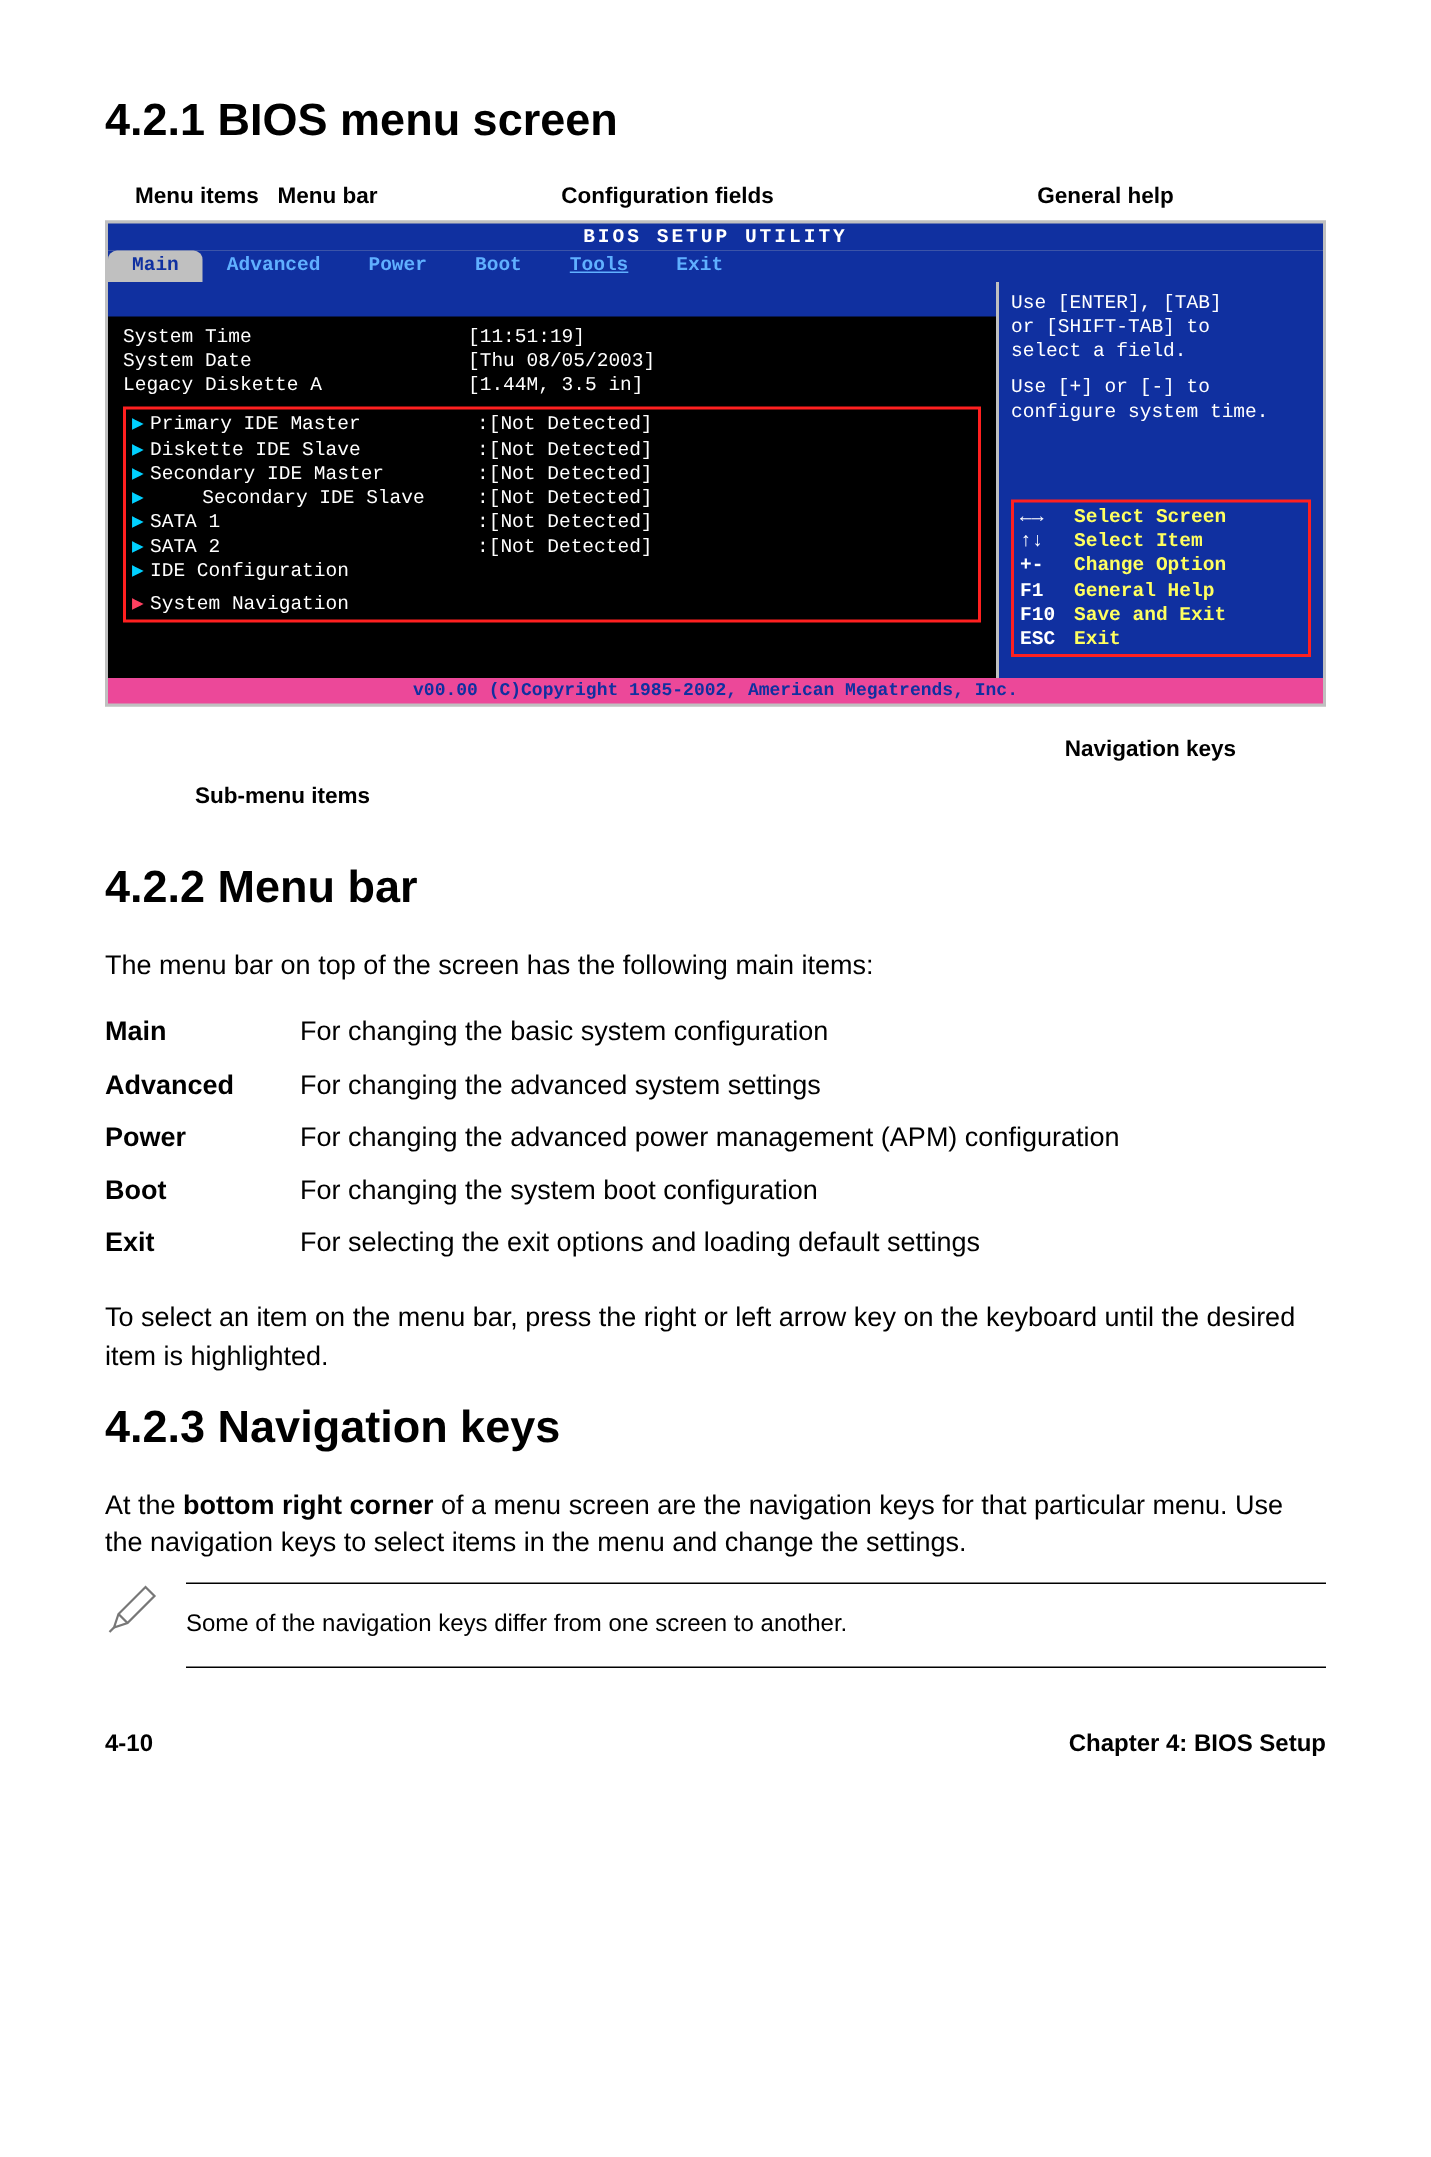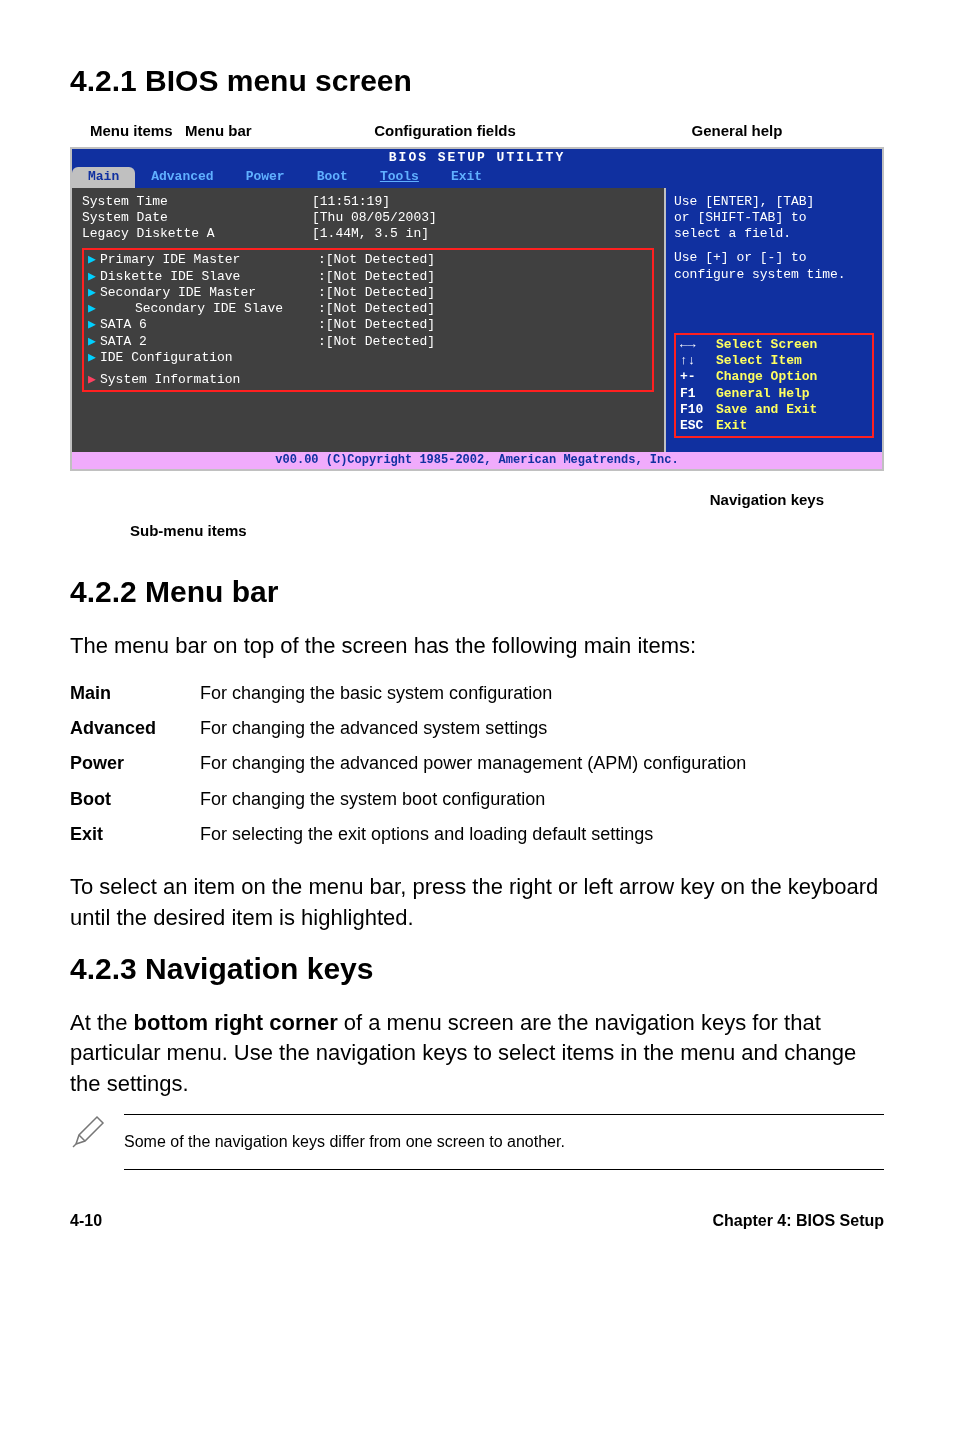--- a/index.html
+++ b/index.html
@@ -59,24 +59,25 @@
     color: #1030a0;
     border-top-left-radius: 6px;
     border-top-right-radius: 6px;
   }
   .bios-body {
     display: flex;
     background: #1030a0;
   }
   .bios-left {
     flex: 1;
-    background: #404040;
+    background: #000000;
     padding: 6px 10px 14px 10px;
     color: #ffffff;
     position: relative;
+    margin-top: 23px;
   }
   .bios-right {
     width: 218px;
     background: #1030a0;
     border-left: 2px solid #c0c0c0;
     padding: 6px 8px 14px 8px;
     color: #ffffff;
     position: relative;
   }
   .row { display:flex; }
@@ -88,38 +89,38 @@
     margin-top: 6px;
   }
   .arrow { color:#00d0ff; display:inline-block; width:12px;}
   .help-keys {
     margin-top: 50px;
     font-weight: bold;
   }
   .help-keys .k { color:#ffffff; display:inline-block; width:36px;}
   .help-keys .d { color:#ffff60; }
   .bios-footer {
-    background:#f0abfc;
+    background:#ec4899;
     color:#1030a0;
     text-align:center;
     font-weight:bold;
     padding:1px 0;
     font-size:12px;
   }
   .labels-bottom {
     display:flex;
     font-size:15px;
     font-weight:bold;
     margin-top:18px;
   }
   .lb1{ width:280px; padding-left:60px;margin-top:31px;}
   .lb2{ flex:1; text-align:right; padding-right:60px;}
 
   
-  p.body-text { font-size: 22px; margin: 8px 0 14px 0; }
+  p.body-text { font-size: 18px; margin: 8px 0 14px 0; }
   table.defs { border-collapse: collapse; font-size:18px; margin-bottom:20px;}
   table.defs td { vertical-align: top; padding: 5px 0;}
   table.defs td.term { font-weight:bold; width:130px;}
 
   
   .note {
     display:flex;
     align-items:flex-start;
     gap:18px;
     margin: 14px 0 40px 0;
@@ -205,38 +206,38 @@
               <span>[Not Detected]</span>
             </div>
           <div class="row">
               <span class="arrow">▶</span>
               <span class="label" style="width:218px;text-align:center;">Secondary IDE Slave</span>
               <span>: </span>
               <span>[Not Detected]</span>
             </div>
           <div class="row">
               <span class="arrow">▶</span>
-              <span class="label" style="width:218px;">SATA 6</span>
+              <span class="label" style="width:218px;">SATA 1</span>
               <span>: </span>
               <span>[Not Detected]</span>
             </div>
           <div class="row">
               <span class="arrow">▶</span>
               <span class="label" style="width:218px;">SATA 2</span>
               <span>: </span>
               <span>[Not Detected]</span>
             </div>
           <div class="row">
               <span class="arrow">▶</span>
               <span class="label" style="width:218px;">IDE Configuration</span>
             </div>
           <div style="height:6px;"></div>
           <div class="row">
               <span class="arrow" style="color:#ff4060;">▶</span>
-              <span class="label" style="width:218px;">System Information</span>
+              <span class="label" style="width:218px;">System Navigation</span>
             </div>
         </div>
       </div>
       <div class="bios-right">
         <div>Use [ENTER], [TAB]</div>
         <div>or [SHIFT-TAB] to</div>
         <div>select a field.</div>
         <div style="height:8px;"></div>
         <div>Use [+] or [-] to</div>
         <div>configure system time.</div>

